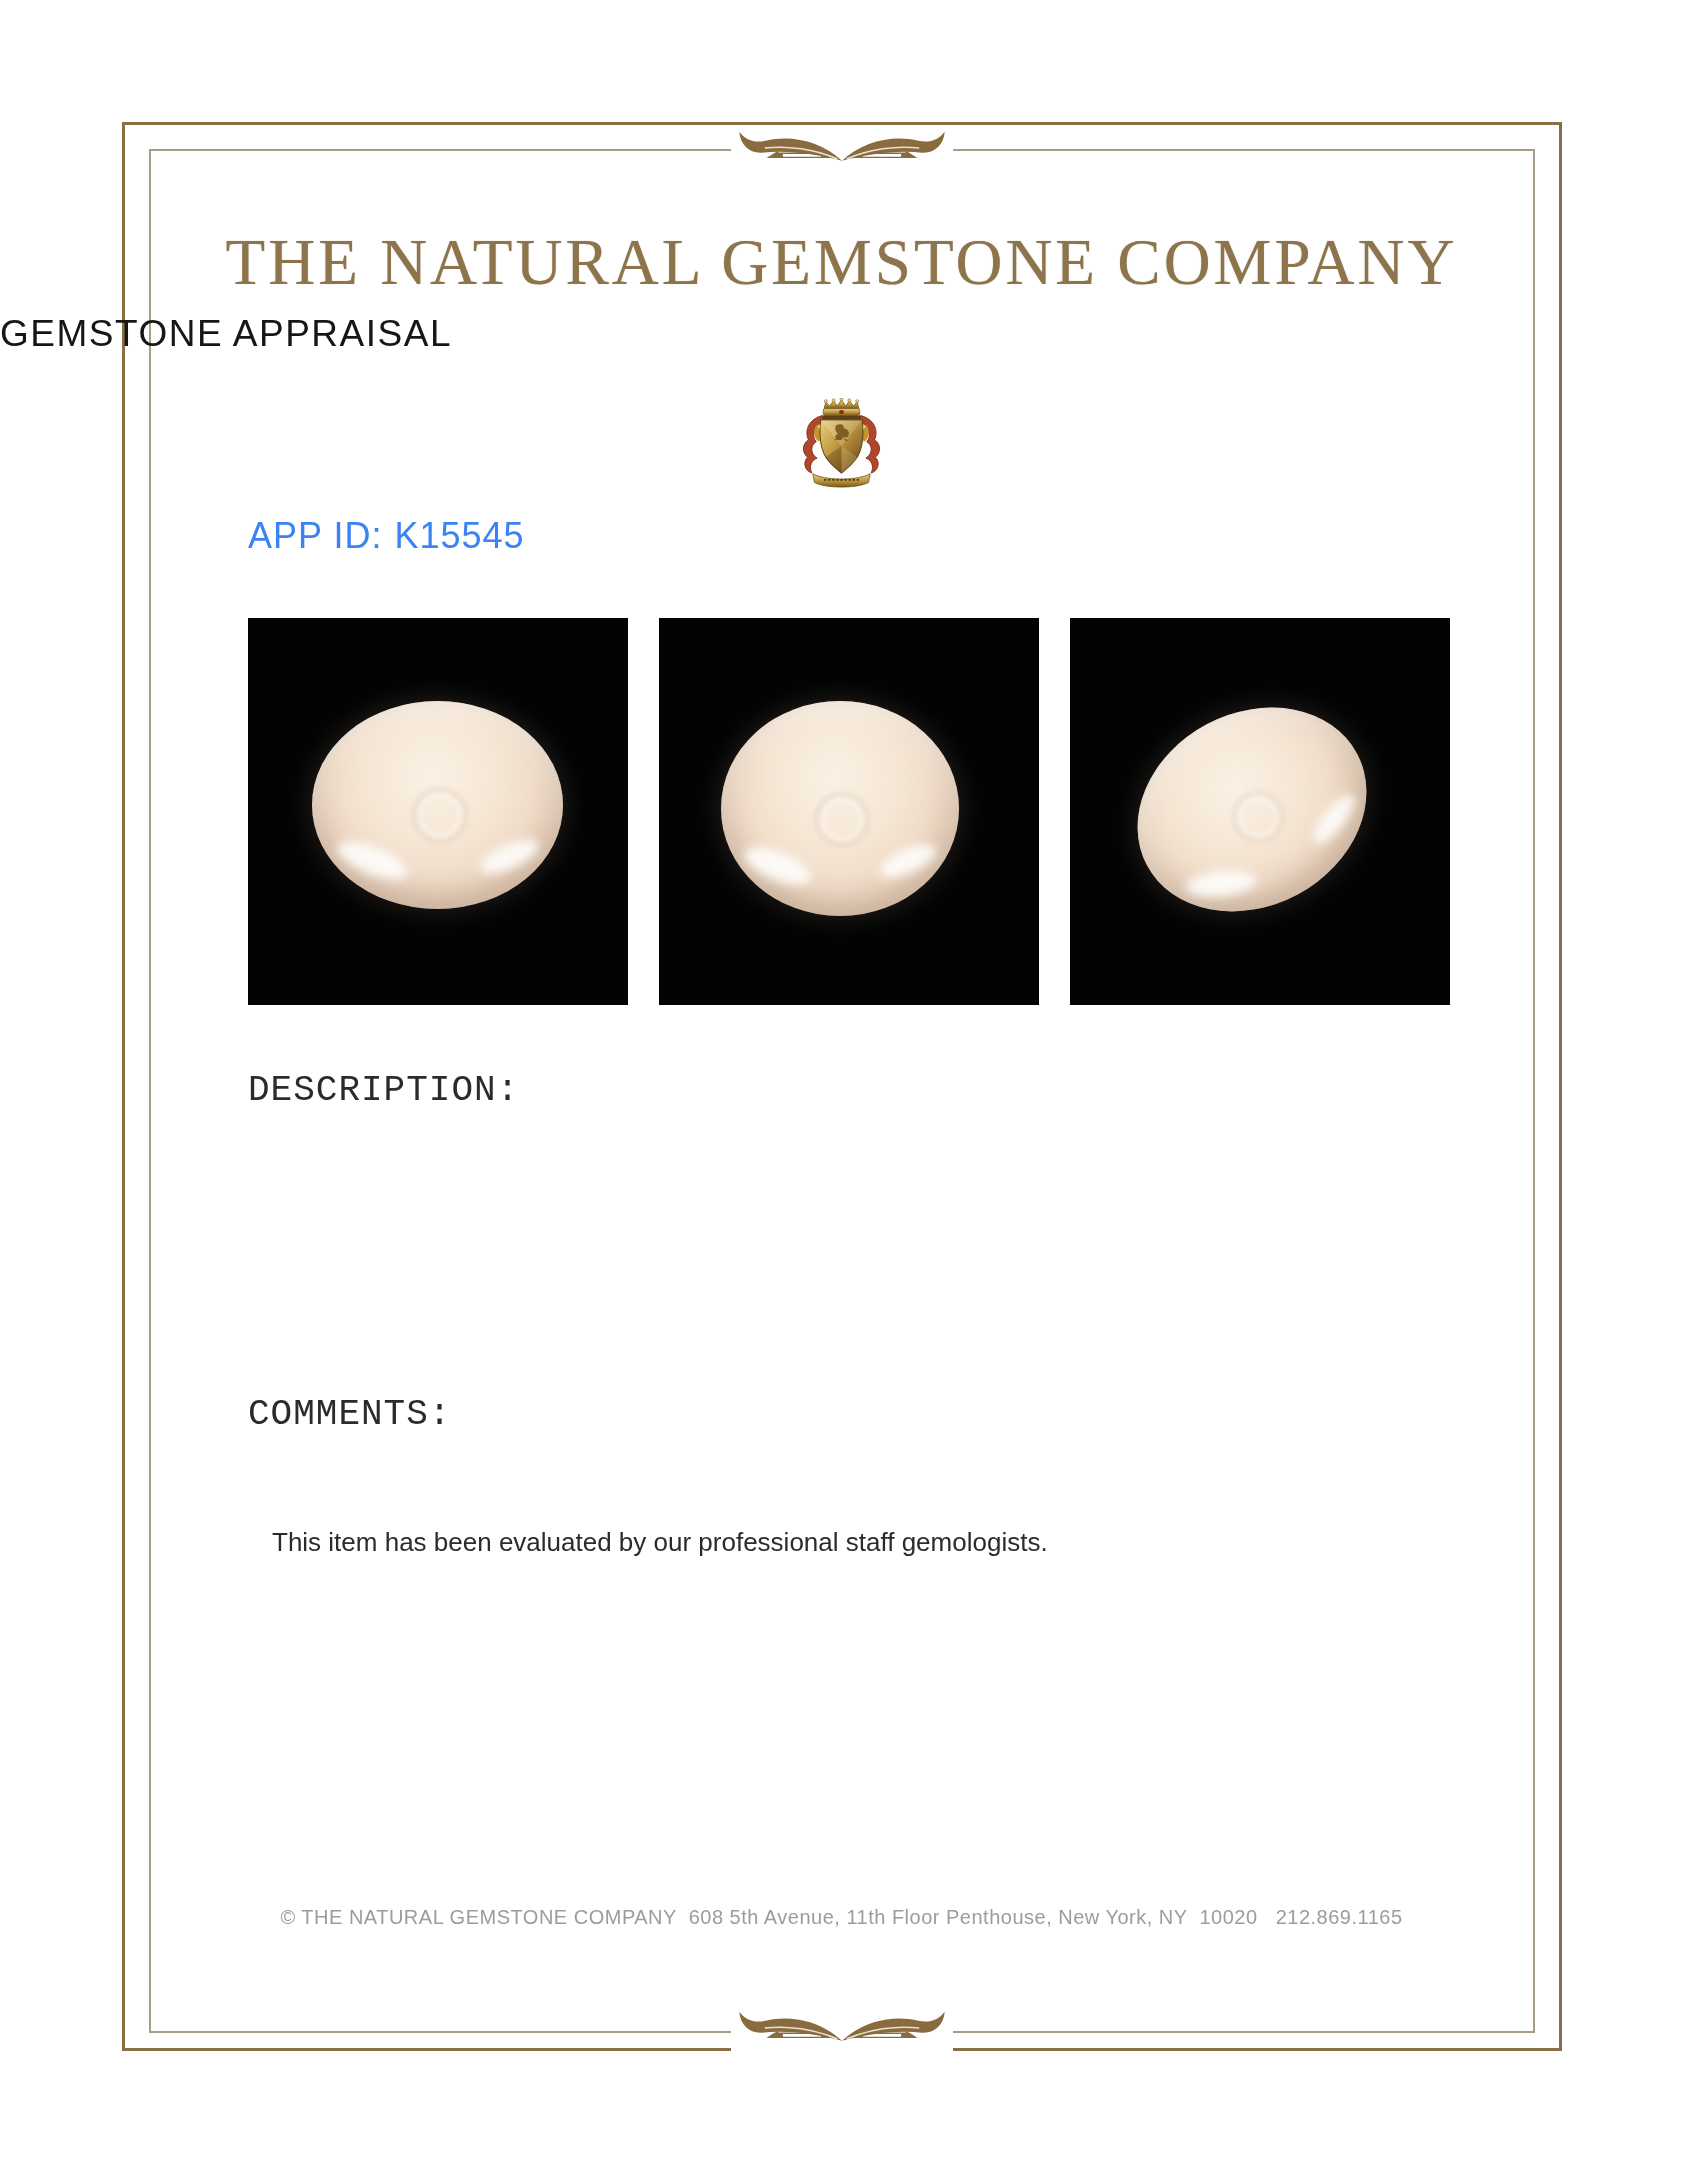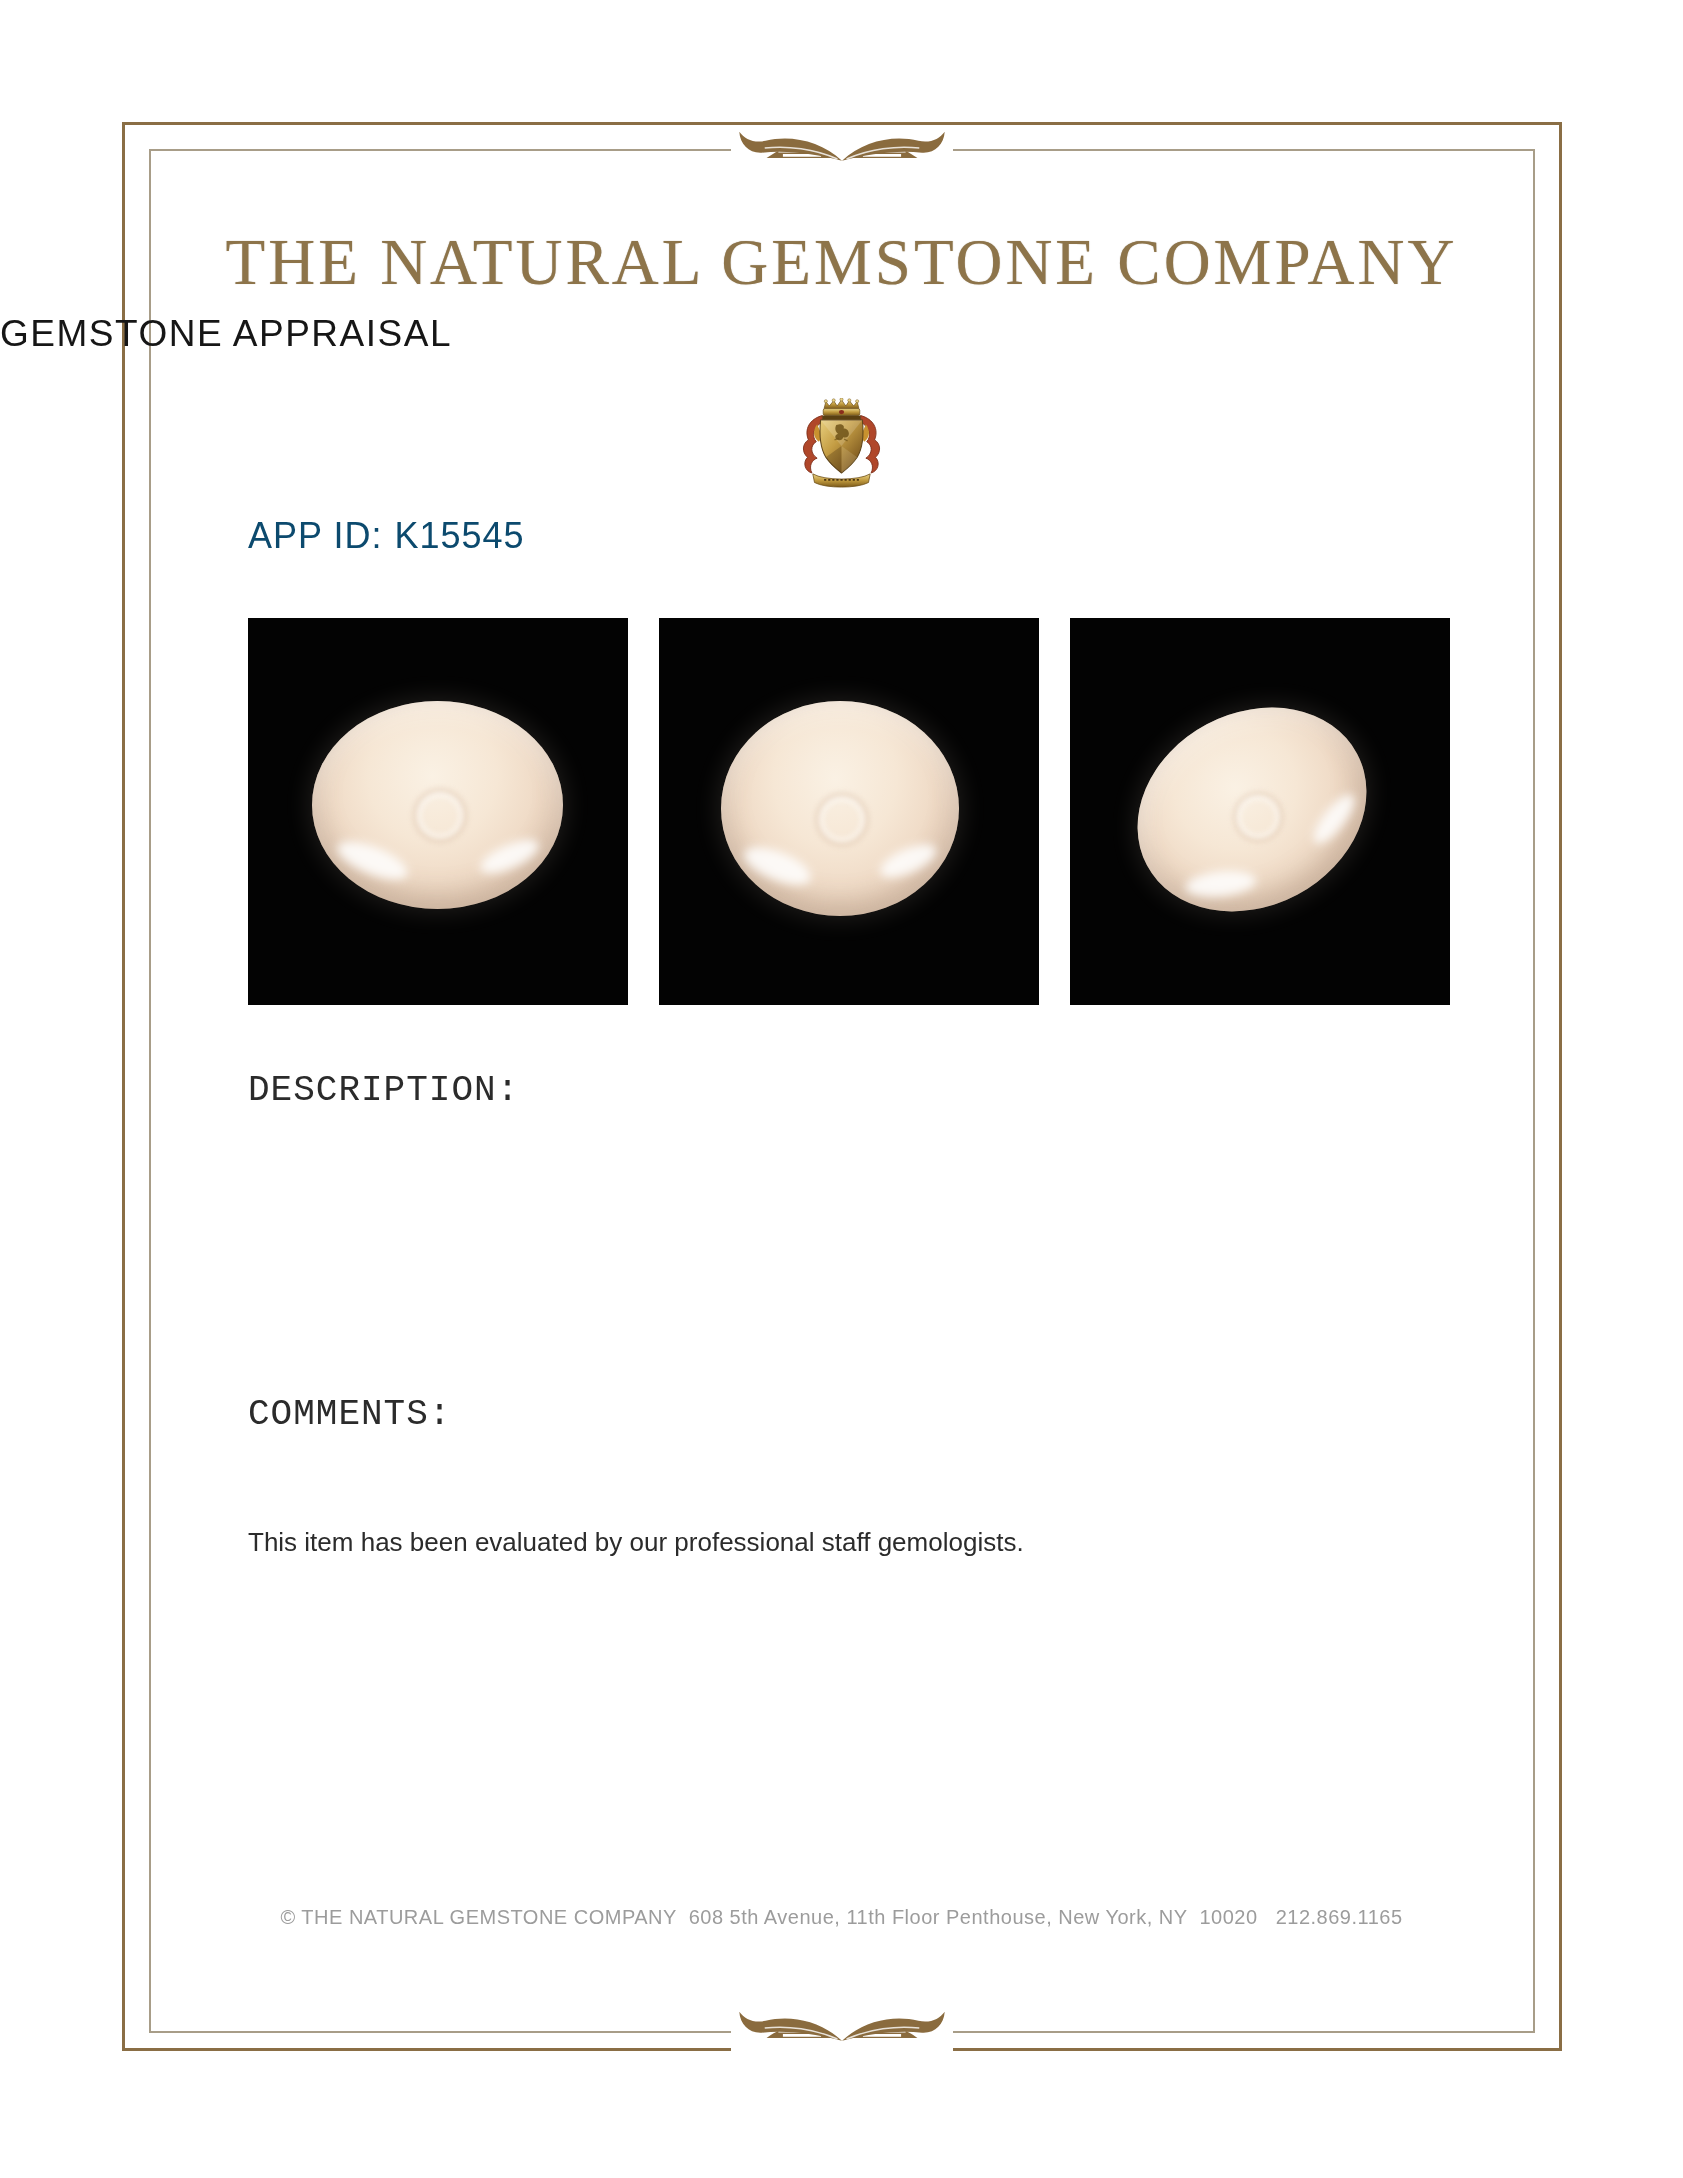--- a/index.html
+++ b/index.html
@@ -18,21 +18,21 @@
   .ornament svg{width:212px;height:40px;}
 
   .title{position:absolute;left:0;top:230px;width:100%;text-align:center;
          font-family:Liberation Serif, serif;font-size:65px;line-height:65px;
          letter-spacing:3px;color:#8d744a;text-shadow:0 1px 0 rgba(255,255,255,.5), 0 0 1px rgba(90,65,30,.55);}
   .subtitle{position:absolute;left:0;top:314px;width:100%;
             font-size:37px;line-height:40px;letter-spacing:1.5px;color:#161616;}
   .crest{position:absolute;left:50%;top:398px;width:87px;height:96px;margin-left:-44px;}
 
   .app-id{position:absolute;left:248px;top:516px;font-size:36px;line-height:40px;
-          letter-spacing:1px;color:#0c4a6e;}
+          letter-spacing:1px;color:#3b82f6;}
   .app-id .val{margin-left:12px;}
 
   .photos{position:absolute;left:248px;top:618px;display:flex;}
   .photo{width:380px;height:387px;background:#030303;position:relative;overflow:hidden;margin-right:31px;}
   .photo:last-child{margin-right:0;}
   .gem{position:absolute;border-radius:50%;
        background:radial-gradient(ellipse at 48% 36%, #faf1e4 0%, #f6e7d5 35%, #f0dcc8 55%, #e5ccb7 75%, #cdb39e 90%, #b59d89 100%);
        box-shadow:inset 0 -12px 28px rgba(120,88,66,.28), inset 0 10px 22px rgba(255,255,255,.45),
                   0 0 26px 3px rgba(248,233,217,.12);}
   .gem .hl{position:absolute;border-radius:50%;background:rgba(255,255,255,.85);filter:blur(5px);}
@@ -46,21 +46,21 @@
   .gem3{left:63px;top:95px;width:238px;height:193px;transform:rotate(-28deg);}
 
   .textline{position:absolute;left:248px;color:#2b2b2b;}
   .sec-heading{font-size:36px;line-height:34px;letter-spacing:1px;font-family:Liberation Mono, monospace;}
   .body-text{font-size:26px;line-height:32px;}
   .desc-heading{top:1074px;}
   .desc-para{top:1141px;width:1238px;}
   .value-line{top:1290px;width:1238px;}
   .comm-heading{top:1398px;}
   .comm-line1{top:1462px;width:1238px;}
-  .comm-line2{top:1526px;width:1238px;}
+  .comm-line2{top:1526px;width:1238px;margin-left:24px;}
 
   .footer-line{position:absolute;left:0;width:100%;text-align:center;color:#9c9c9c;
                font-size:20px;line-height:26px;letter-spacing:0.5px;white-space:pre-wrap;}
   .footer1{top:1883px;margin-top:21px;}
   .footer2{top:1912px;}
 </style>
 </head>
 <body>
 
 <div class="page">

